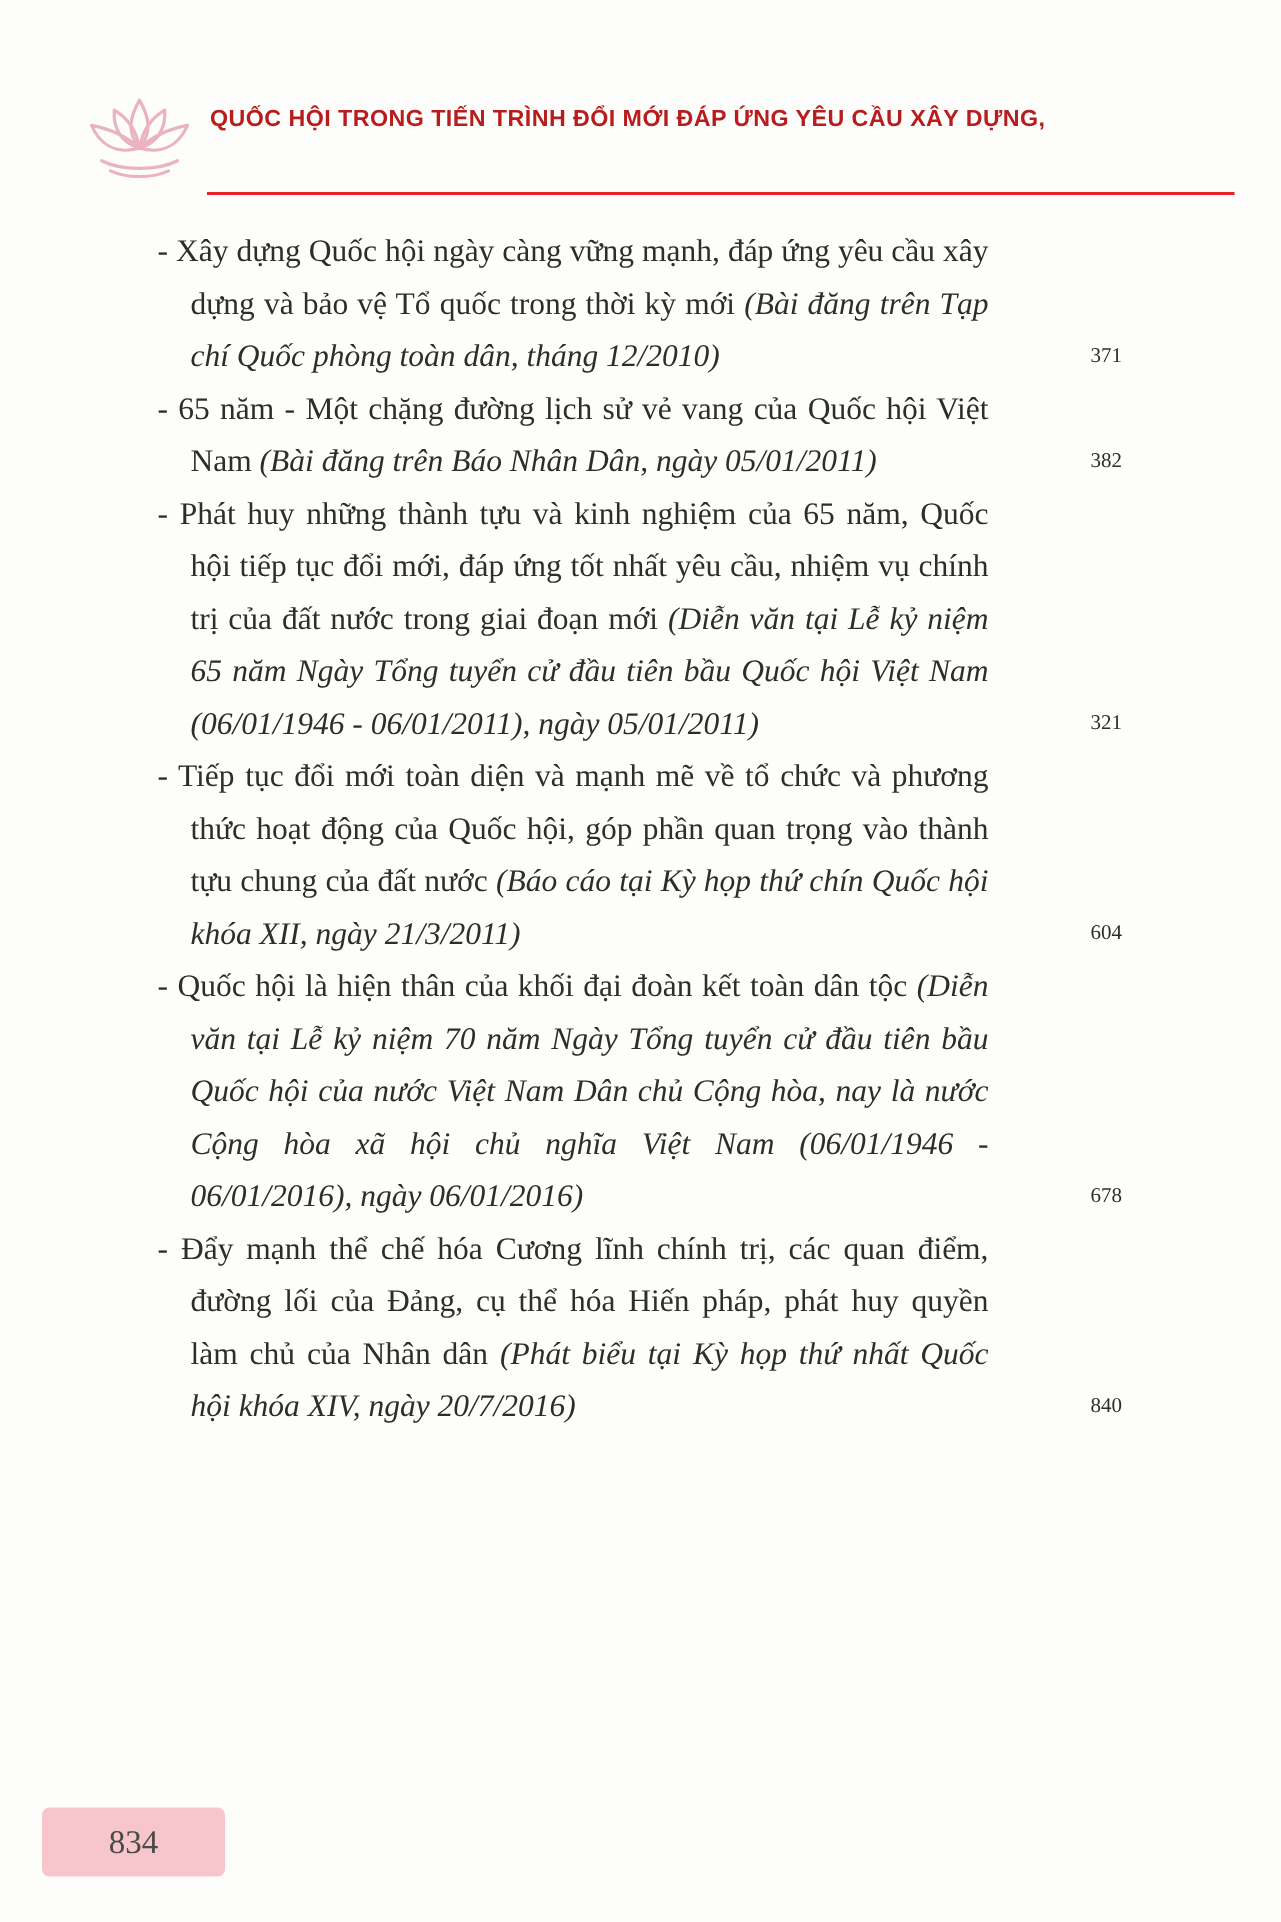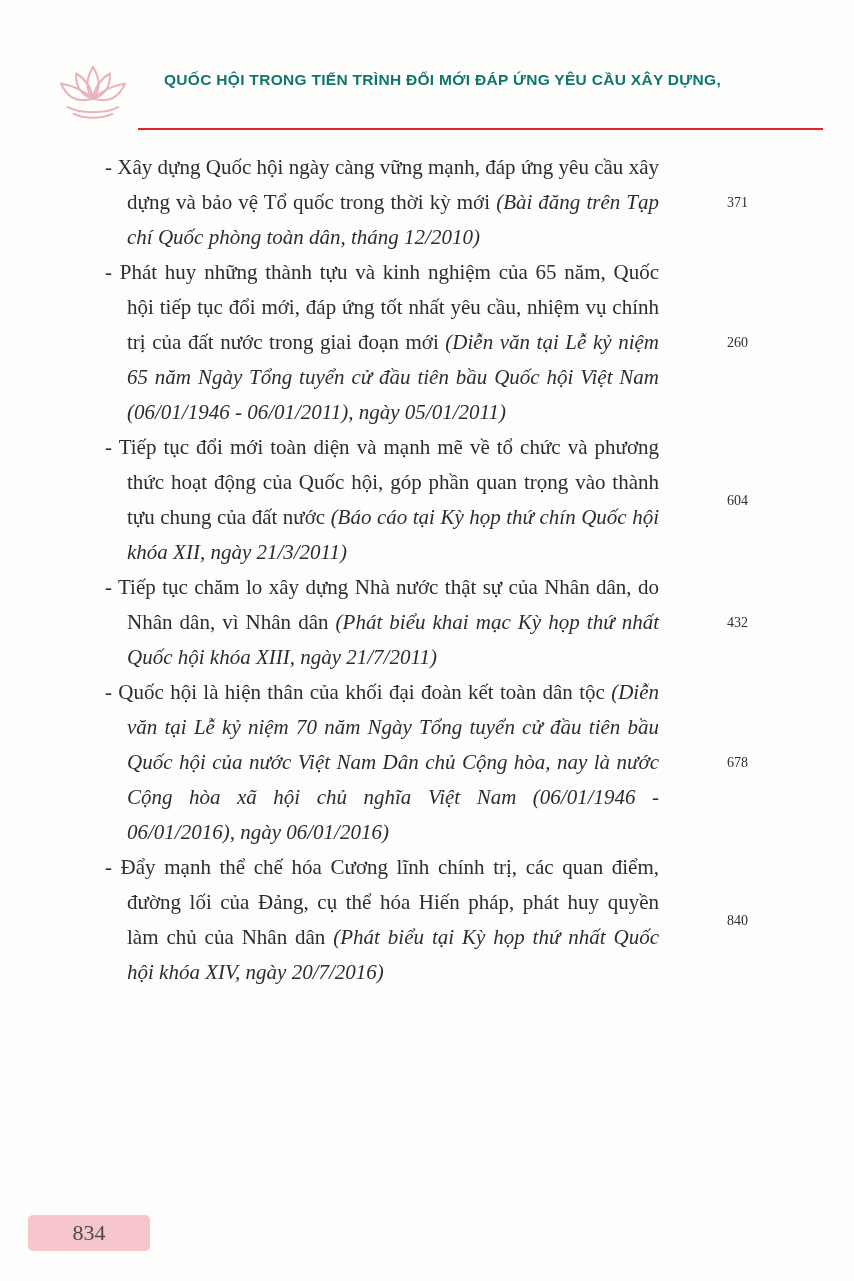--- a/index.html
+++ b/index.html
@@ -12,41 +12,40 @@
     color: #2e2d2b;
     overflow: hidden;
   }
   .page-header { position: absolute; top: 58px; left: 50px; right: 31px; }
   .header-flex { display: flex; align-items: flex-start; }
   .lotus { width: 86px; height: 64px; flex: 0 0 auto; margin-top: 2px; }
   .header-text { padding-left: 4px; padding-top: 10px; }
   .header-line {
     font-family: "Liberation Sans", sans-serif;
     font-weight: bold;
-    color: #0f766e;
+    color: #b91c1c;
     font-size: 15.5px;
     line-height: 24px;
     letter-spacing: 0.3px;
-    margin-left: 24px;
   }
   .header-rule {
     margin-left: 88px;
     margin-top: 4px;
     height: 2px;
     background: #e5232b;
   }
   .toc {
     position: absolute;
     top: 150px;
     left: 105px;
     right: 106px;
   }
   .toc-row {
     display: flex;
-    align-items: center;
+    align-items: flex-end;
     gap: 21px;
   }
   .toc-text {
     flex: 1 1 auto;
     text-align: justify;
     font-size: 21px;
     line-height: 35px;
     padding-left: 22px;
     text-indent: -22px;
     padding-right: 16px;
@@ -56,21 +55,21 @@
     flex: 0 0 52px;
     text-align: right;
     font-size: 14px;
     line-height: 35px;
   }
   .footer-band {
     position: absolute;
     left: 28px;
     bottom: 30px;
     width: 122px;
-    height: 36px;
+    height: 46px;
     background: #f6c6cc;
     border-radius: 5px;
     display: flex;
     align-items: center;
     justify-content: center;
     font-size: 22px;
     color: #4b4a48;
   }
 </style>
 </head>
@@ -97,30 +96,30 @@
   </div>
   <div class="header-rule"></div>
 </div>
 
 <div class="toc">
     <div class="toc-row">
       <div class="toc-text"><span>- Xây dựng Quốc hội ngày càng vững mạnh, đáp ứng yêu cầu xây dựng và bảo vệ Tổ quốc trong thời kỳ mới </span><span class="it">(Bài đăng trên Tạp chí Quốc phòng toàn dân, tháng 12/2010)</span></div>
       <div class="toc-page">371</div>
     </div>
     <div class="toc-row">
+      <div class="toc-text"><span>- 65 năm - Một chặng đường lịch sử vẻ vang của Quốc hội Việt Nam </span><span class="it">(Bài đăng trên Báo Nhân Dân, ngày 05/01/2011)</span></div>
+      <div class="toc-page">382</div>
+    </div>
+    <div class="toc-row">
       <div class="toc-text"><span>- Phát huy những thành tựu và kinh nghiệm của 65 năm, Quốc hội tiếp tục đổi mới, đáp ứng tốt nhất yêu cầu, nhiệm vụ chính trị của đất nước trong giai đoạn mới </span><span class="it">(Diễn văn tại Lễ kỷ niệm 65 năm Ngày Tổng tuyển cử đầu tiên bầu Quốc hội Việt Nam (06/01/1946 - 06/01/2011), ngày 05/01/2011)</span></div>
-      <div class="toc-page">260</div>
+      <div class="toc-page">321</div>
     </div>
     <div class="toc-row">
       <div class="toc-text"><span>- Tiếp tục đổi mới toàn diện và mạnh mẽ về tổ chức và phương thức hoạt động của Quốc hội, góp phần quan trọng vào thành tựu chung của đất nước </span><span class="it">(Báo cáo tại Kỳ họp thứ chín Quốc hội khóa XII, ngày 21/3/2011)</span></div>
       <div class="toc-page">604</div>
-    </div>
-    <div class="toc-row">
-      <div class="toc-text"><span>- Tiếp tục chăm lo xây dựng Nhà nước thật sự của Nhân dân, do Nhân dân, vì Nhân dân </span><span class="it">(Phát biểu khai mạc Kỳ họp thứ nhất Quốc hội khóa XIII, ngày 21/7/2011)</span></div>
-      <div class="toc-page">432</div>
     </div>
     <div class="toc-row">
       <div class="toc-text"><span>- Quốc hội là hiện thân của khối đại đoàn kết toàn dân tộc </span><span class="it">(Diễn văn tại Lễ kỷ niệm 70 năm Ngày Tổng tuyển cử đầu tiên bầu Quốc hội của nước Việt Nam Dân chủ Cộng hòa, nay là nước Cộng hòa xã hội chủ nghĩa Việt Nam (06/01/1946 - 06/01/2016), ngày 06/01/2016)</span></div>
       <div class="toc-page">678</div>
     </div>
     <div class="toc-row">
       <div class="toc-text"><span>- Đẩy mạnh thể chế hóa Cương lĩnh chính trị, các quan điểm, đường lối của Đảng, cụ thể hóa Hiến pháp, phát huy quyền làm chủ của Nhân dân </span><span class="it">(Phát biểu tại Kỳ họp thứ nhất Quốc hội khóa XIV, ngày 20/7/2016)</span></div>
       <div class="toc-page">840</div>
     </div>
   </div>

